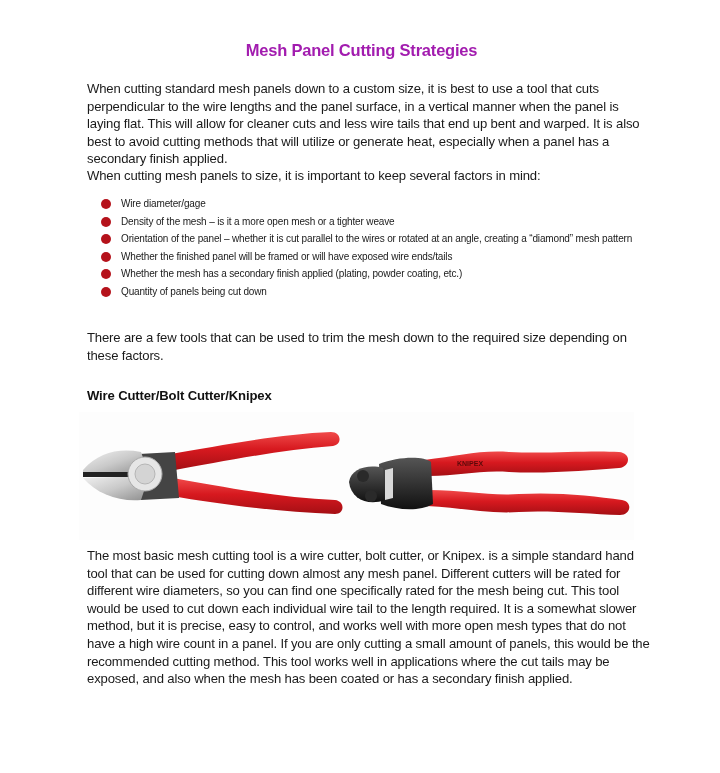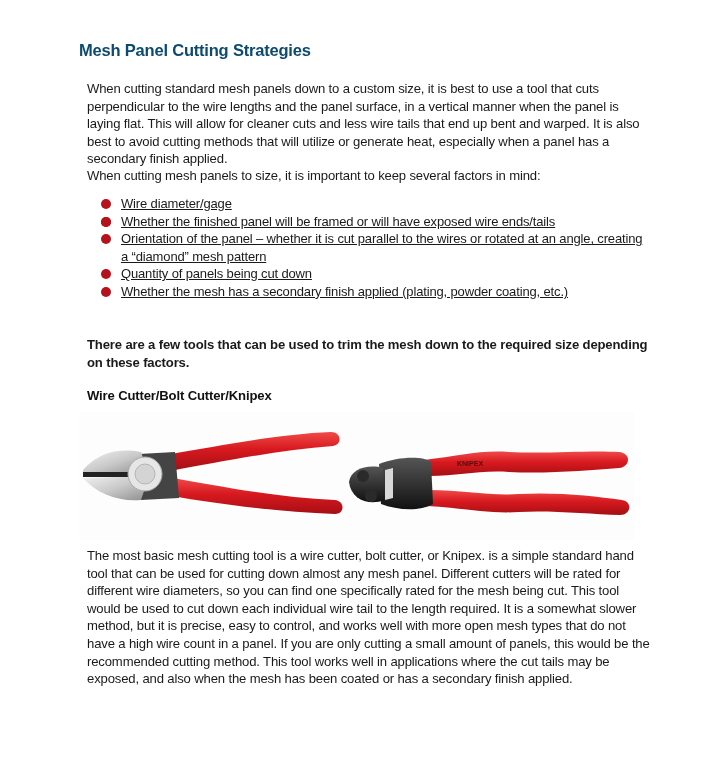--- a/index.html
+++ b/index.html
@@ -19,25 +19,25 @@
       position: absolute;
       left: 79px;
       top: 0;
       width: 565px;
     }
     .title {
       position: absolute;
       left: 0;
       top: 41px;
       width: 565px;
-      text-align: left;
+      text-align: center;
       font-weight: bold;
       font-size: 16.5px;
       letter-spacing: -0.2px;
-      color: #0c4a6e;
+      color: #a21caf;
       margin: 0;
     }
     .para {
       position: absolute;
       left: 0;
       width: 565px;
       font-size: 13.1px;
       line-height: 17.6px;
       margin: 8px;
       letter-spacing: -0.15px;
@@ -46,39 +46,38 @@
     .p1 { top: 72px; }
     .p2 { top: 159px; }
     .bullets {
       position: absolute;
       left: 0;
       top: 195px;
       width: 565px;
       list-style: none;
       padding: 0;
       margin: 0;
-      font-size: 13px;
+      font-size: 10px;
       line-height: 17.6px;
       letter-spacing: -0.15px;
-      text-decoration: underline;
     }
     .bullets li {
       position: relative;
       padding-left: 42px;
     }
     .bullet-dot {
       position: absolute;
       left: 22px;
       top: 4px;
       width: 10px;
       height: 10px;
       border-radius: 50%;
       background: #b5121b;
     }
-    .p3 { top: 328px; font-weight: bold; }
+    .p3 { top: 321px; }
     .subheading {
       position: absolute;
       left: 0;
       top: 380px;
       font-weight: bold;
       font-size: 13.1px;
       letter-spacing: -0.15px;
       color: #111;
       margin: 8px;
     }
@@ -98,25 +97,25 @@
 
 <div class="page">
   <h1 class="title">Mesh Panel Cutting Strategies</h1>
 
   <p class="para p1">When cutting standard mesh panels down to a custom size, it is best to use a tool that cuts perpendicular to the wire lengths and the panel surface, in a vertical manner when the panel is laying flat.  This will allow for cleaner cuts and less wire tails that end up bent and warped.  It is also best to avoid cutting methods that will utilize or generate heat, especially when a panel has a secondary finish applied.</p>
 
   <p class="para p2">When cutting mesh panels to size, it is important to keep several factors in mind:</p>
 
   <ul class="bullets">
     <li><span class="bullet-dot"></span><span>Wire diameter/gage</span></li>
-    <li><span class="bullet-dot"></span></li>
+    <li><span class="bullet-dot"></span><span>Density of the mesh – is it a more open mesh or a tighter weave</span></li>
+    <li><span class="bullet-dot"></span><span>Orientation of the panel – whether it is cut parallel to the wires or rotated at an angle, creating a “diamond” mesh pattern</span></li>
     <li><span class="bullet-dot"></span><span>Whether the finished panel will be framed or will have exposed wire ends/tails</span></li>
-    <li><span class="bullet-dot"></span><span>Orientation of the panel – whether it is cut parallel to the wires or rotated at an angle, creating a “diamond” mesh pattern</span></li>
+    <li><span class="bullet-dot"></span><span>Whether the mesh has a secondary finish applied (plating, powder coating, etc.)</span></li>
     <li><span class="bullet-dot"></span><span>Quantity of panels being cut down</span></li>
-    <li><span class="bullet-dot"></span><span>Whether the mesh has a secondary finish applied (plating, powder coating, etc.)</span></li>
   </ul>
 
   <p class="para p3">There are a few tools that can be used to trim the mesh down to the required size depending on these factors.</p>
 
   <h2 class="subheading">Wire Cutter/Bolt Cutter/Knipex</h2>
 
   <div class="tools-image">
     <svg width="555" height="128" viewBox="0 0 555 128" xmlns="http://www.w3.org/2000/svg">
       <defs>
         <linearGradient id="redGrad" x1="0" y1="0" x2="0" y2="1">

